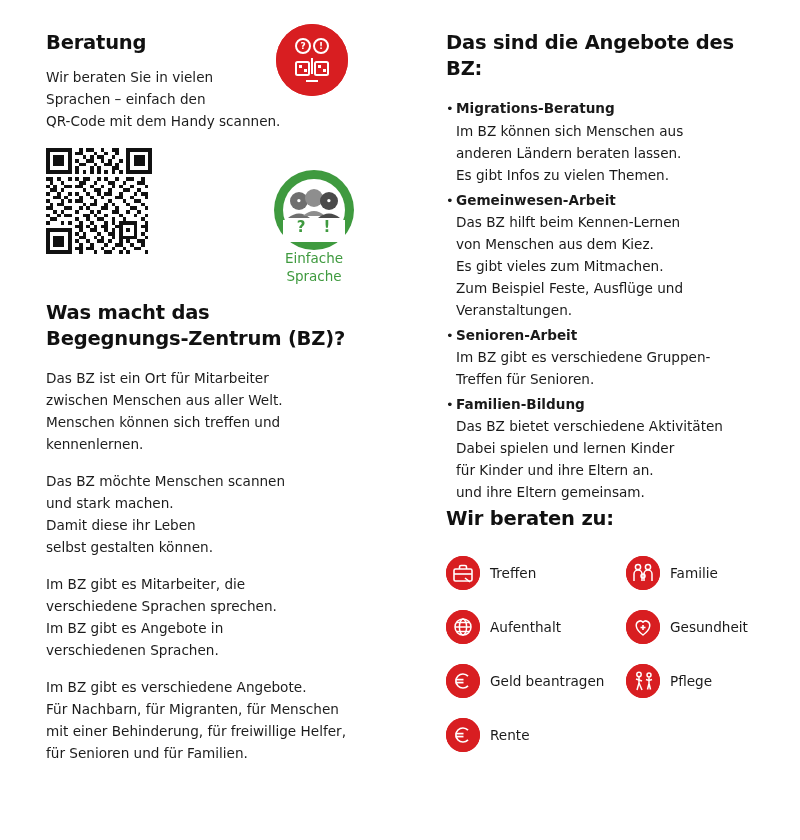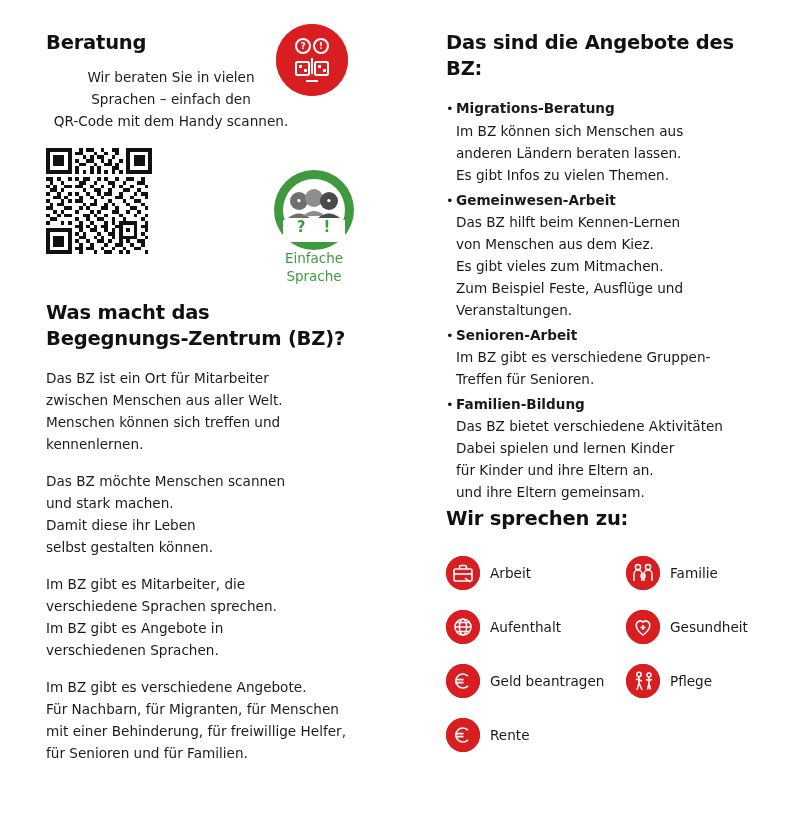--- a/index.html
+++ b/index.html
@@ -52,21 +52,20 @@
     color: #1c1c1c;
   }
   p.body.tight {
     margin-bottom: 0;
   }
   .beratung-block {
     position: relative;
   }
   .beratung-text {
     width: 250px;
-    text-align: center;
   }
   
   .qr-wrap {
     position: absolute;
     left: 46px;
     top: 148px;
     width: 106px;
     height: 106px;
   }
   .qr {
@@ -557,37 +556,37 @@
         </div>
         <div class="item-lines">
           <div>Das BZ bietet verschiedene Aktivitäten</div>
           <div>Dabei spielen und lernen Kinder</div>
           <div>für Kinder und ihre Eltern an.</div>
           <div>und ihre Eltern gemeinsam.</div>
         </div>
       </li>
     </ul>
 
-    <h2 class="heading beraten-head">Wir sprechen zu:</h2>
+    <h2 class="heading beraten-head">Wir beraten zu:</h2>
 
     <div class="icon-grid">
 
       <div class="icon-cell">
         <span class="icon-circle">
           <svg width="34" height="34" viewBox="0 0 34 34">
               <circle cx="17" cy="17" r="17" fill="#d81e21"></circle>
             <g fill="none" stroke="#fff" stroke-width="1.6">
               <rect x="8" y="13" width="18" height="12" rx="1.5"></rect>
               <path d="M13.5 13 v-2 a1.5 1.5 0 0 1 1.5-1.5 h4 a1.5 1.5 0 0 1 1.5 1.5 v2"></path>
               <path d="M8 18 h18"></path>
                 <path d="M19 22 l5 4"></path>
             </g>
             </svg>
         </span>
-        <span class="icon-label">Arbeit</span>
+        <span class="icon-label">Treffen</span>
       </div>
 
       <div class="icon-cell">
         <span class="icon-circle">
           <svg width="34" height="34" viewBox="0 0 34 34">
               <circle cx="17" cy="17" r="17" fill="#d81e21"></circle>
             <g fill="none" stroke="#fff" stroke-width="1.5">
               <circle cx="12" cy="11" r="2.6"></circle>
                 <circle cx="22" cy="11" r="2.6"></circle>
               <path d="M8 25 v-7 a4 4 0 0 1 4-4 a4 4 0 0 1 4 4 v7"></path>

